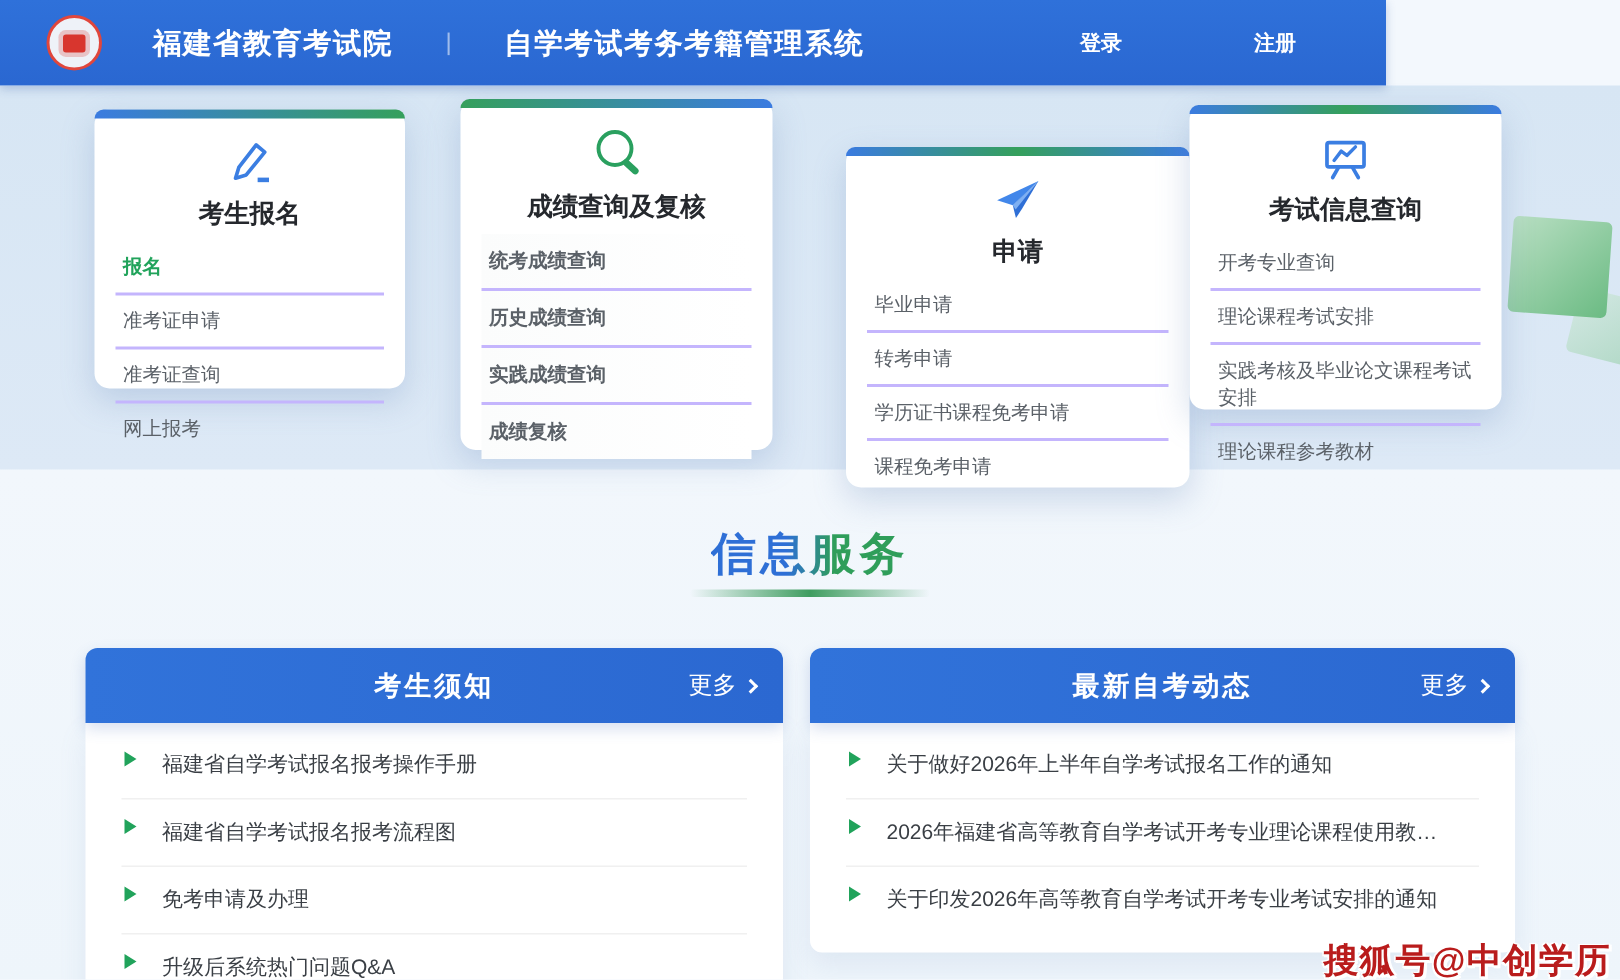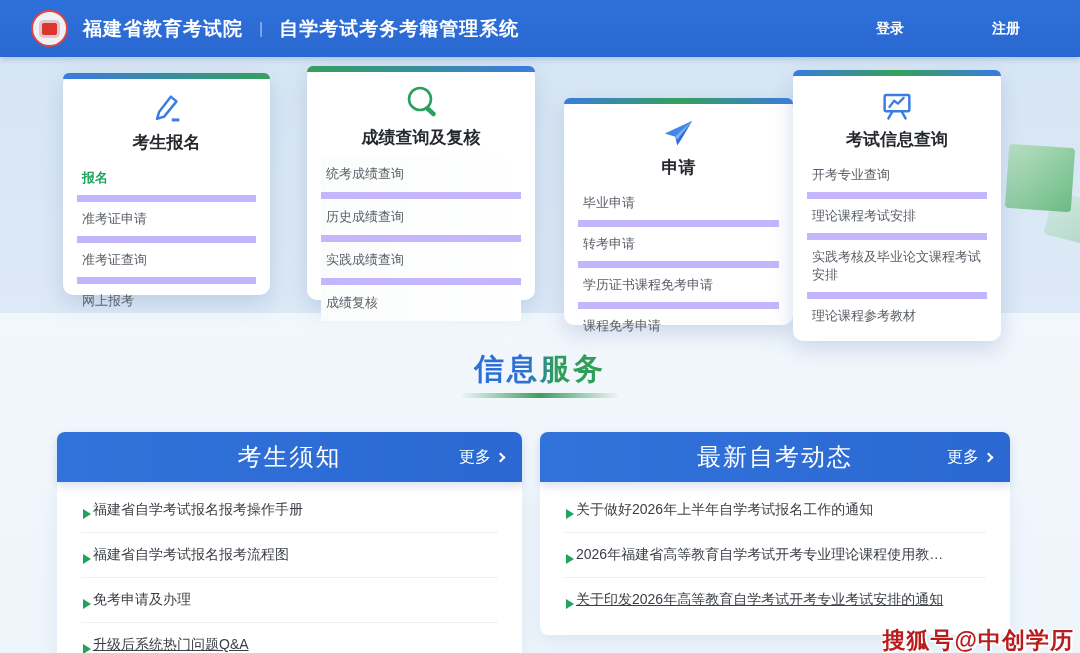--- a/index.html
+++ b/index.html
@@ -4,25 +4,26 @@
 <style>
   html,body{margin:0;padding:0;}
   body{
     width:1080px;height:653px;overflow:hidden;position:relative;
     background:#f3f8fd;
     font-family:"Liberation Sans","DejaVu Sans",sans-serif;
     -webkit-font-smoothing:antialiased;
   }
   
   .topbar{
-    position:absolute;left:0;top:0;width:1080px;height:57px;
+    position:absolute;left:0;top:0;width:924px;height:57px;
     background:linear-gradient(180deg,#2f71da,#2a67d1);
     display:flex;align-items:center;
     box-shadow:0 2px 6px rgba(40,80,160,.25);
     z-index:30;
+    gap:19px;
   }
   .logo{
     width:37px;height:37px;border-radius:50%;
     background:#eef2f8;border:2px solid #e0463c;
     margin-left:31px;box-sizing:border-box;
     display:flex;align-items:center;justify-content:center;
   }
   .logo .seal-core{
     width:15px;height:12px;background:#d8362e;border-radius:2px;
     box-shadow:0 0 0 3px rgba(216,54,46,.25);
@@ -47,38 +48,38 @@
     position:absolute;left:1048px;top:196px;width:46px;height:44px;
     background:linear-gradient(135deg,#cfe9d6,#8fccA0);
     transform:rotate(14deg);border-radius:4px;opacity:.55;z-index:1;
   }
   .card{
     position:absolute;background:#fff;border-radius:10px;
     box-shadow:0 8px 22px rgba(104,138,186,.28);
     z-index:10;display:flex;flex-direction:column;
   }
   .card .accent{height:6px;border-radius:10px 10px 0 0;flex:none;}
-  .c1{left:63px;top:73px;width:207px;height:222px;}
-  .c2{left:307px;top:66px;width:228px;height:234px;}
+  .c1{left:63px;top:73px;width:207px;height:186px;}
+  .c2{left:307px;top:66px;width:208px;height:234px;}
   .c3{left:564px;top:70px;width:229px;height:227px;margin-top:28px;}
-  .c4{left:793px;top:70px;width:208px;height:271px;}
+  .c4{left:793px;top:70px;width:208px;height:203px;}
   .c1 .accent{background:linear-gradient(90deg,#3b7be0,#35a05c);}
   .c2 .accent{background:linear-gradient(90deg,#35a05c,#3b7be0);}
   .c3 .accent,.c4 .accent{background:linear-gradient(90deg,#3b7be0,#35a05c 50%,#3b7be0);}
   .card-head{text-align:center;padding-top:11px;}
   .card-head svg{display:block;margin:0 auto;}
   .card-title{font-size:17px;font-weight:bold;color:#25282d;margin-top:3px;}
   .card-menu{margin-top:7px;}
   .card-item{
     margin:0 14px;padding:8px 5px;font-size:13px;color:#5b6168;
-    border-bottom:7px solid #c4b5fd;cursor:pointer;
+    border-bottom:2px solid #c4b5fd;cursor:pointer;
   }
   .card-item:last-child{border-bottom:none;}
   .card-item.highlight{color:#21a35b;font-weight:bold;}
-  .c2 .card-item{background:linear-gradient(90deg,#fbfcfc,#ffffff);padding:9px 5px;}
+  .c2 .card-item{background:linear-gradient(90deg,#fbfcfc,#ffffff);padding:9px 5px;font-weight:bold;}
   
   .info-section{position:absolute;left:0;top:313px;width:1080px;height:340px;background:linear-gradient(180deg,#f2f7fc,#eef5fb);}
   .info-title-wrap{position:absolute;left:0;top:36px;width:1080px;text-align:center;}
   .info-title{
     font-size:30px;font-weight:700;letter-spacing:3px;display:inline-block;
     background:linear-gradient(90deg,#2e6fd6 38%,#2f9e5a 62%);
     -webkit-background-clip:text;background-clip:text;color:transparent;
   }
   .info-underline{
     width:160px;height:5px;margin:3px auto 0;border-radius:3px;
@@ -87,36 +88,36 @@
   
   .panel{position:absolute;z-index:5;}
   .panel-left{left:57px;top:432px;width:465px;}
   .panel-right{left:540px;top:432px;width:470px;}
   .panel-header{
     position:relative;height:50px;border-radius:8px 8px 0 0;
     background:linear-gradient(90deg,#3173da,#2b68d1);
     display:flex;align-items:center;justify-content:center;
     box-shadow:0 4px 10px rgba(60,100,180,.20);
   }
-  .panel-title{color:#fff;font-size:24px;font-weight:normal;letter-spacing:2px;}
+  .panel-title{color:#fff;font-size:18px;font-weight:bold;letter-spacing:2px;}
   .more{
     position:absolute;right:18px;top:0;height:50px;display:flex;align-items:center;gap:6px;
     color:#fff;font-size:16px;cursor:pointer;
   }
   .chev{width:5px;height:5px;border-top:2px solid #fff;border-right:2px solid #fff;transform:rotate(45deg);display:inline-block;}
   .panel-body{background:#fff;padding:6px 0 4px;box-shadow:0 8px 18px rgba(120,150,190,.14);}
   .panel-left .panel-body{height:215px;border-radius:0;}
   .panel-right .panel-body{height:143px;border-radius:0 0 8px 8px;}
   .p-item{
-    display:flex;align-items:flex-end;gap:2px;
+    display:flex;align-items:flex-start;gap:17px;
     margin:0 24px;padding:13px 2px;
     font-size:14px;color:#3a3f45;
     border-bottom:1px solid #f0f0f0;cursor:pointer;white-space:nowrap;
   }
-  .p-item:last-child{border-bottom:none;text-decoration:underline;}
+  .p-item:last-child{border-bottom:none;}
   .tri{
     flex:none;width:0;height:0;
     border-left:8px solid #21a35b;
     border-top:5px solid transparent;
     border-bottom:5px solid transparent;
   }
   
   .watermark{
     position:absolute;right:6px;top:625px;z-index:40;
     font-size:23px;font-weight:700;color:#b91c1c;letter-spacing:1px;

